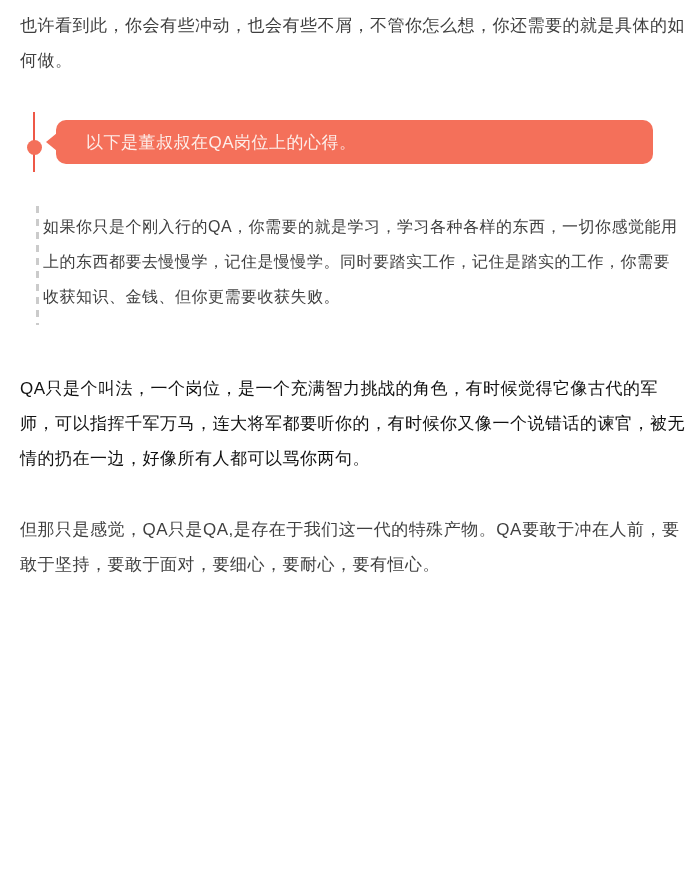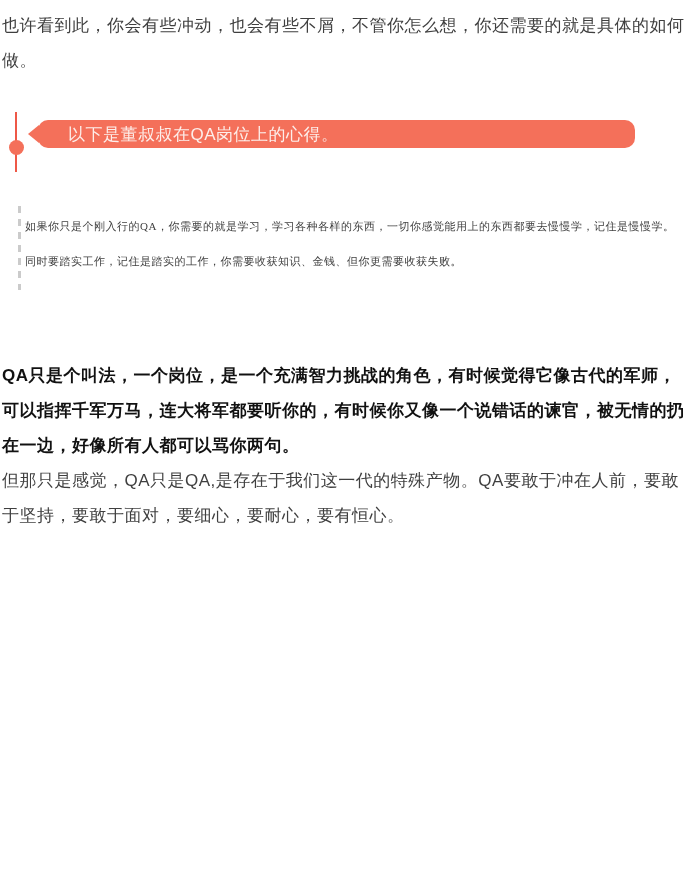--- a/index.html
+++ b/index.html
@@ -13,36 +13,37 @@
   }
   *{box-sizing:border-box;}
   html,body{margin:0;padding:0;background:var(--page-bg);}
   body{
     width:697px;
     font-family:"Liberation Sans","DejaVu Sans",sans-serif;
   }
   .article{
     width:697px;
     min-height:886px;
-    padding:8px 10px 12px 2px;
+    padding:8px 10px 12px 20px;
     background:var(--page-bg);
   }
   .para{
     margin:0;
     font-size:17px;
     line-height:35px;
     letter-spacing:0.5px;
     color:var(--body-text);
   }
   .para.emphasis{
-    margin-top:68px;
-    font-weight:bold;
+    margin-top:46px;
+    font-weight:normal;
     color:var(--bold-text);
   }
   .para.closing{
+    margin-top:36px;
   }
   
   .callout{
     position:relative;
     height:60px;
     margin:34px 0;
   }
   .timeline-line{
     position:absolute;
     left:13px; top:0; bottom:0;
@@ -52,21 +53,21 @@
   .timeline-dot{
     position:absolute;
     left:7px; top:28px;
     width:15px; height:15px;
     border-radius:50%;
     background:var(--accent-coral);
   }
   .bubble{
     position:absolute;
     left:36px; top:8px;
-    width:597px; height:28px;
+    width:597px; height:44px;
     background:var(--accent-coral);
     border-radius:10px;
     display:flex;
     align-items:center;
   }
   .bubble-arrow{
     position:absolute;
     left:-10px; top:50%;
     margin-top:-9px;
     width:0; height:0;
@@ -78,25 +79,24 @@
     padding-left:30px;
     font-size:17px;
     letter-spacing:0.5px;
     color:var(--bubble-text);
   }
   
   .quote{
     position:relative;
     margin:0 0 27px 16px;
     padding:3px 8px 11px 7px;
-    font-size:11px;
+    font-size:16px;
     line-height:35px;
     letter-spacing:0.5px;
     color:var(--body-text);
-    font-family:Liberation Serif, serif;
   }
   .quote::before{
     content:"";
     position:absolute;
     left:0; top:0; bottom:0;
     width:3px;
     background:repeating-linear-gradient(180deg,
       var(--quote-border) 0 7px,
       transparent 7px 13px);
   }

